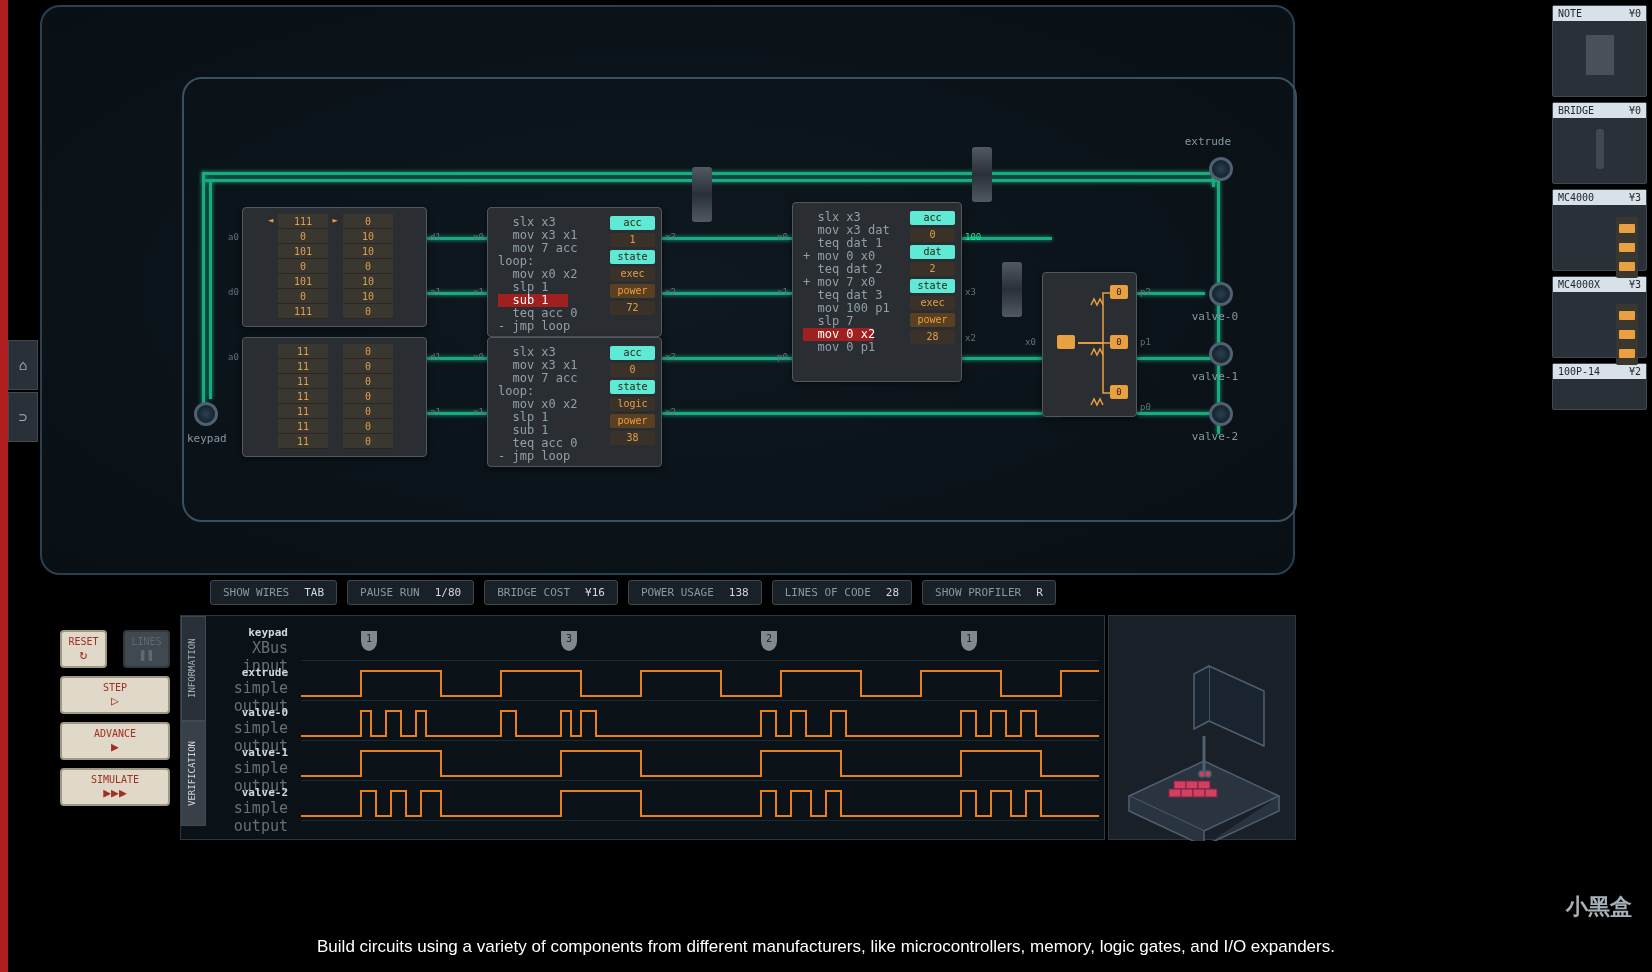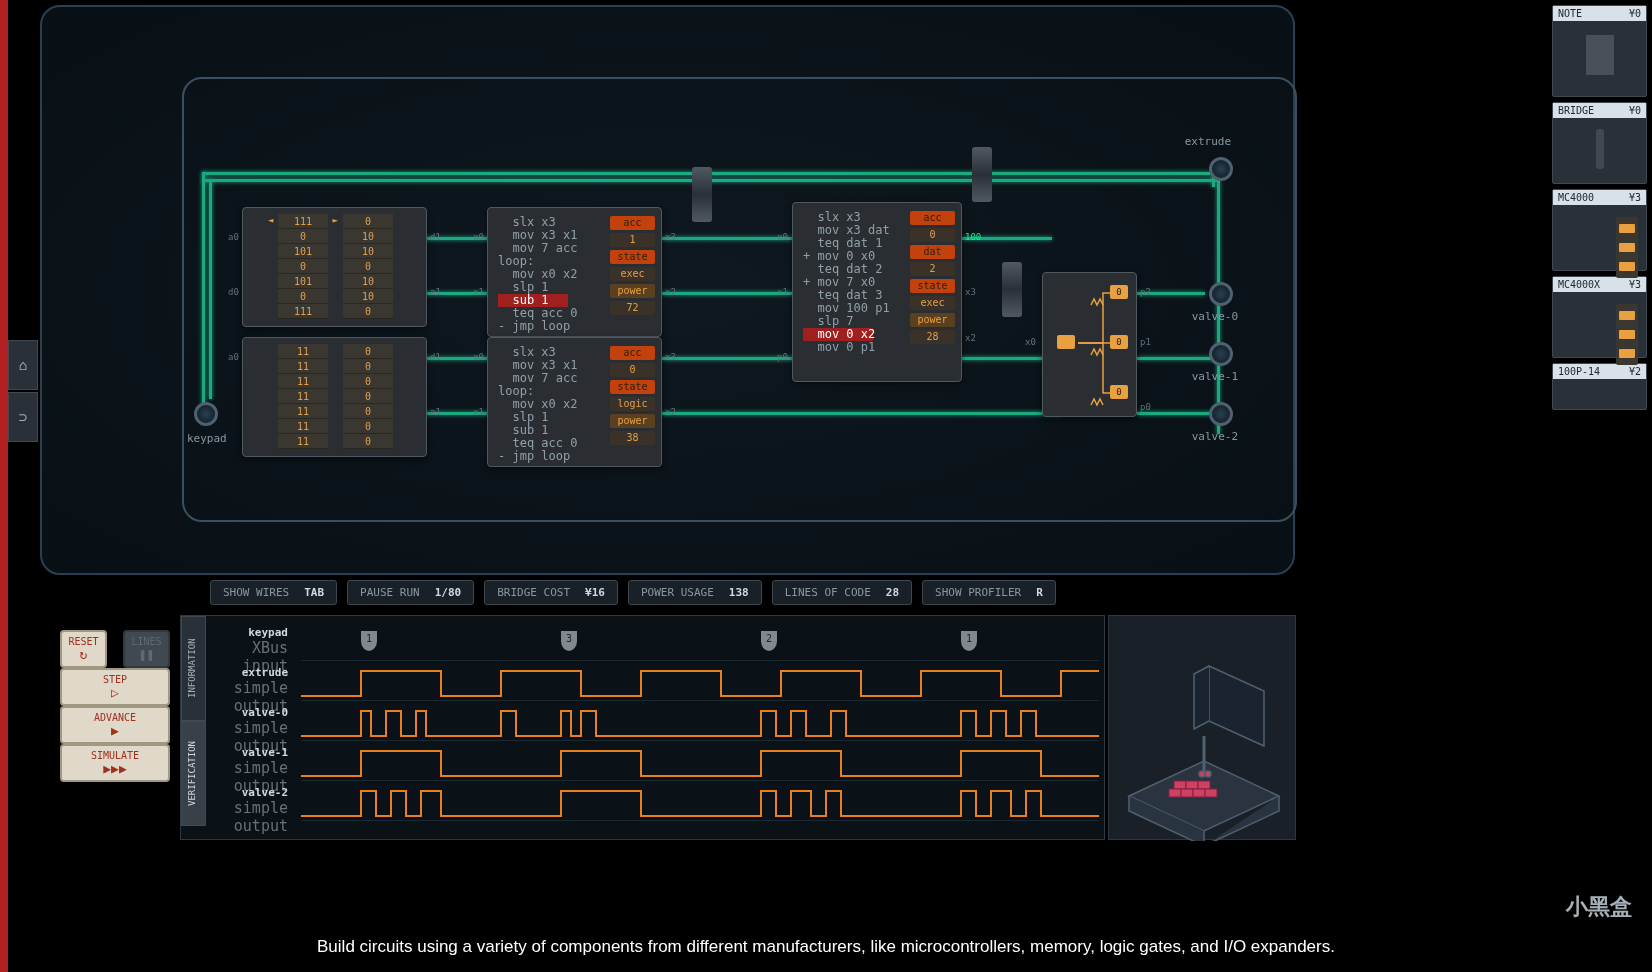--- a/index.html
+++ b/index.html
@@ -17,36 +17,36 @@
 .rom-col{position:absolute;width:50px;top:6px}
 .rom-cell{height:15px;line-height:15px;text-align:center;font-size:10px;color:#e0a050;background:#3a3630;border-bottom:1px solid #2a2620}
 .rom-header{position:relative;height:14px}
 .arrow-l,.arrow-r{position:absolute;font-size:9px;color:#f0a030;top:1px}
 .arrow-l{left:-10px}.arrow-r{right:-10px}
 .mc{width:175px;height:130px}
 .mc-code{position:absolute;left:10px;top:8px;font-size:12px;line-height:13px;color:#90a0a8;white-space:pre}
 .mc-hl{background:#a02020;color:#fff;display:inline-block;width:70px}
 .mc-chips{position:absolute;right:6px;top:8px;width:45px}
 .mc-chip{display:block;margin-bottom:3px;border-radius:2px;font-size:10px;text-align:center;line-height:14px}
-.chip-yellow{background:#c2410c;color:#302010}
+.chip-yellow{background:#5eead4;color:#302010}
 .chip-dk{background:#3a3228;color:#e0a050}
 .chip-dy{background:#5a4020;color:#e8a040}
 .mc3{width:170px;height:180px}
 .dx{width:95px;height:145px}
 .port{position:absolute;width:24px;height:24px;border-radius:50%;background:radial-gradient(circle,#2a4050,#0a1820);border:3px solid #506070}
 .port-lbl{position:absolute;font-size:11px;color:#8898a0}
 .pin-lbl{position:absolute;font-size:9px;color:#607078}
 .dx-box{position:absolute;width:18px;height:14px;background:#e8a040;border-radius:2px;font-size:9px;text-align:center;line-height:14px;color:#302010}
 .dx-wave{position:absolute;stroke:#e8a040;fill:none;stroke-width:1.5}
 .status-bar{position:absolute;left:210px;top:580px;width:940px;height:25px;display:flex;gap:10px}
 .stat-box{background:#1a2028;border:1px solid #3a4850;border-radius:3px;padding:3px 12px;font-size:11px;display:flex;gap:15px;align-items:center}
 .stat-label{color:#8898a0}
-.stat-val{color:#d0d8e0;font-weight:bold}
+.stat-val{color:#d0d8e0;font-weight:normal}
 .controls{position:absolute;left:60px;top:630px;width:110px}
-.ctl-row{display:flex;gap:16px;}
+.ctl-row{display:flex;gap:16px;margin-bottom:8px}
 .ctl-btn{background:#e0d8c8;border:2px solid #a09880;border-radius:4px;padding:4px;text-align:center;font-size:10px;flex:1;color:#a03020}
 .ctl-btn.gray{background:#404850;border-color:#303840;color:#606870}
 .ctl-btn .ico{font-size:13px;display:block}
 .verif{position:absolute;left:180px;top:615px;width:925px;height:225px;background:#0a1218;border:1px solid #2a3840}
 .verif-tabs{position:absolute;left:0;top:0;width:25px;height:100%}
 .vtab{width:25px;height:105px;background:#2a3038;border:1px solid #404850;writing-mode:vertical-lr;transform:rotate(180deg);text-align:center;font-size:9px;line-height:25px}
 .vtab.active{background:#3a4048;color:#d0d8e0}
 .signal-labels{position:absolute;left:30px;top:5px;width:85px}
 .sig-lbl{height:40px;text-align:right;padding-right:8px;padding-top:5px}
 .sig-name{font-size:11px;color:#d0d8e0;font-weight:bold}

